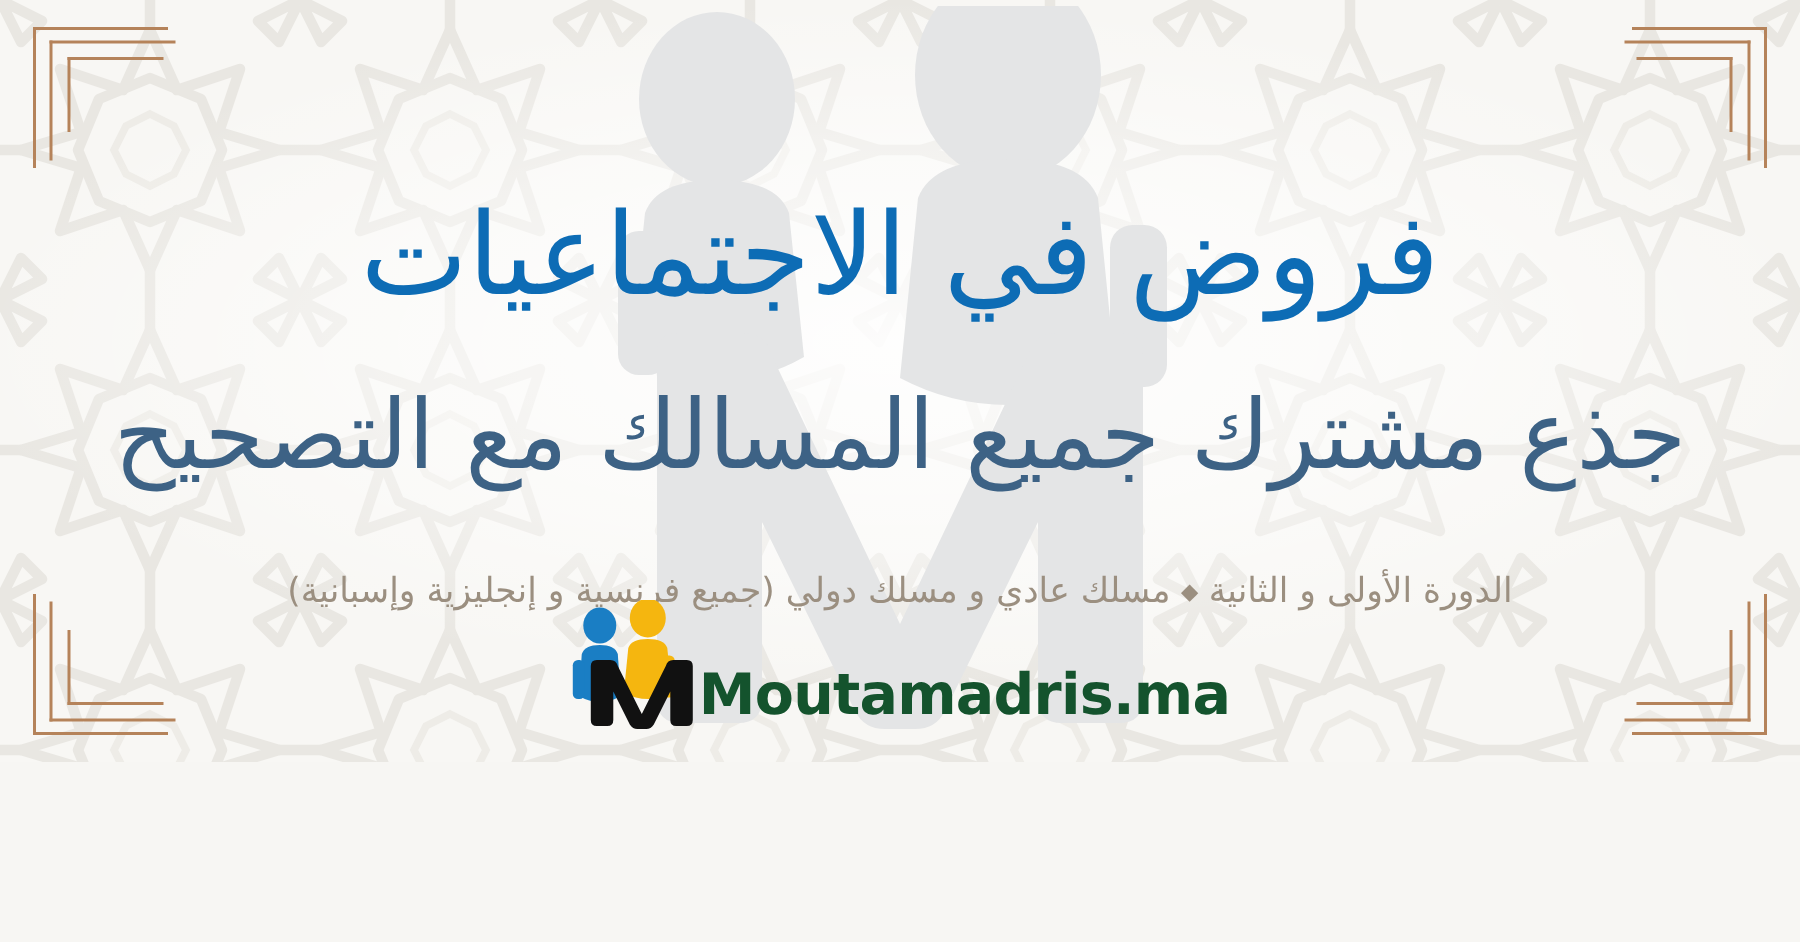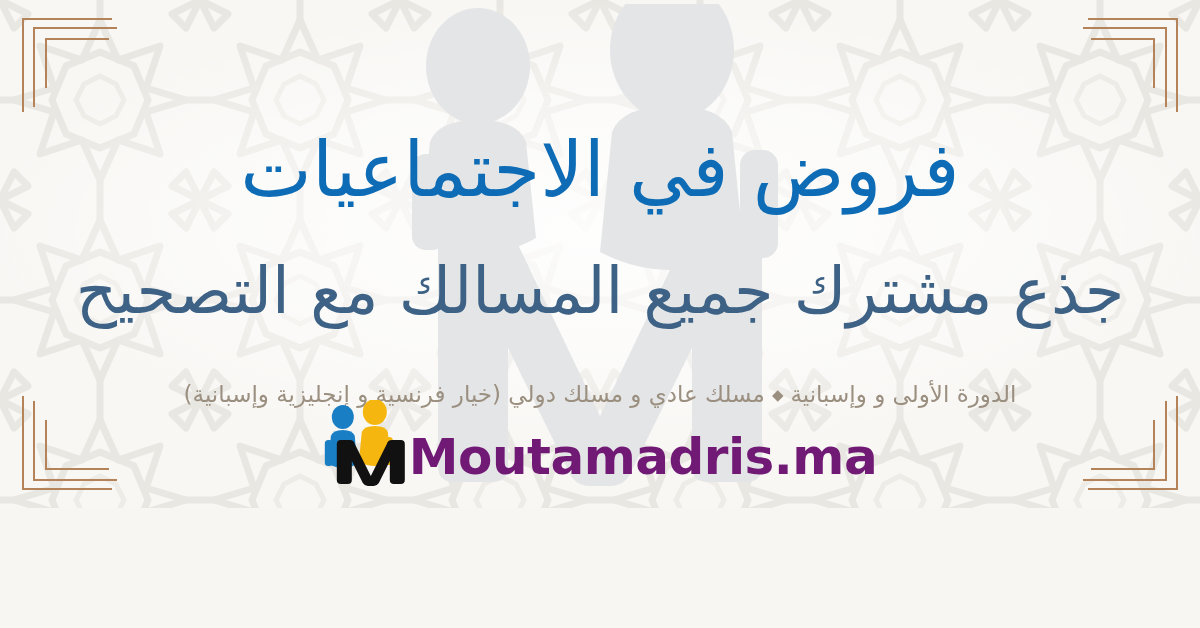--- a/index.html
+++ b/index.html
@@ -114,24 +114,24 @@
     direction:ltr;
   }
   .brand-mark{
     position:relative;
     width:96px;height:86px;
     margin-right:-10px;
     flex:0 0 auto;
   }
   .brand-text{
     font-family:"DejaVu Sans","Liberation Sans",sans-serif;
-    font-size:50px;
+    font-size:38px;
     font-weight:700;
     letter-spacing:-0.5px;
-    color:#701a75;
+    color:#14532d;
     line-height:1;
     padding-bottom:4px;
     white-space:nowrap;
   }
 </style>
 </head>
 <body>
 
 <div class="stage">
 
@@ -204,21 +204,21 @@
     <span class="c2"></span>
     <span class="c3"></span>
   </div>
 
   <div class="content">
 
     <h1 class="title-main">فروض في الاجتماعيات</h1>
 
     <h2 class="title-sub">جذع مشترك جميع المسالك مع التصحيح</h2>
 
-    <p class="meta-line"><span>الدورة الأولى و وإسبانية</span><span class="meta-sep">◆</span><span>مسلك عادي و مسلك دولي (خيار فرنسية و إنجليزية وإسبانية)</span></p>
+    <p class="meta-line"><span>الدورة الأولى و الثانية</span><span class="meta-sep">◆</span><span>مسلك عادي و مسلك دولي (جميع فرنسية و إنجليزية وإسبانية)</span></p>
 
   </div>
 
   <div class="brand">
 
     <svg class="brand-mark" viewBox="0 0 96 86" aria-hidden="true">
 
       <ellipse cx="20" cy="17" rx="11" ry="12" fill="#1a7ec4"></ellipse>
       <path d="M8 36 q2 -6 12 -6 q10 0 12 6 l2 28 q-7 4 -14 4 q-7 0 -14 -4 Z" fill="#1a7ec4"></path>
       <rect x="2" y="40" width="8" height="26" rx="3.5" fill="#1a7ec4"></rect>

